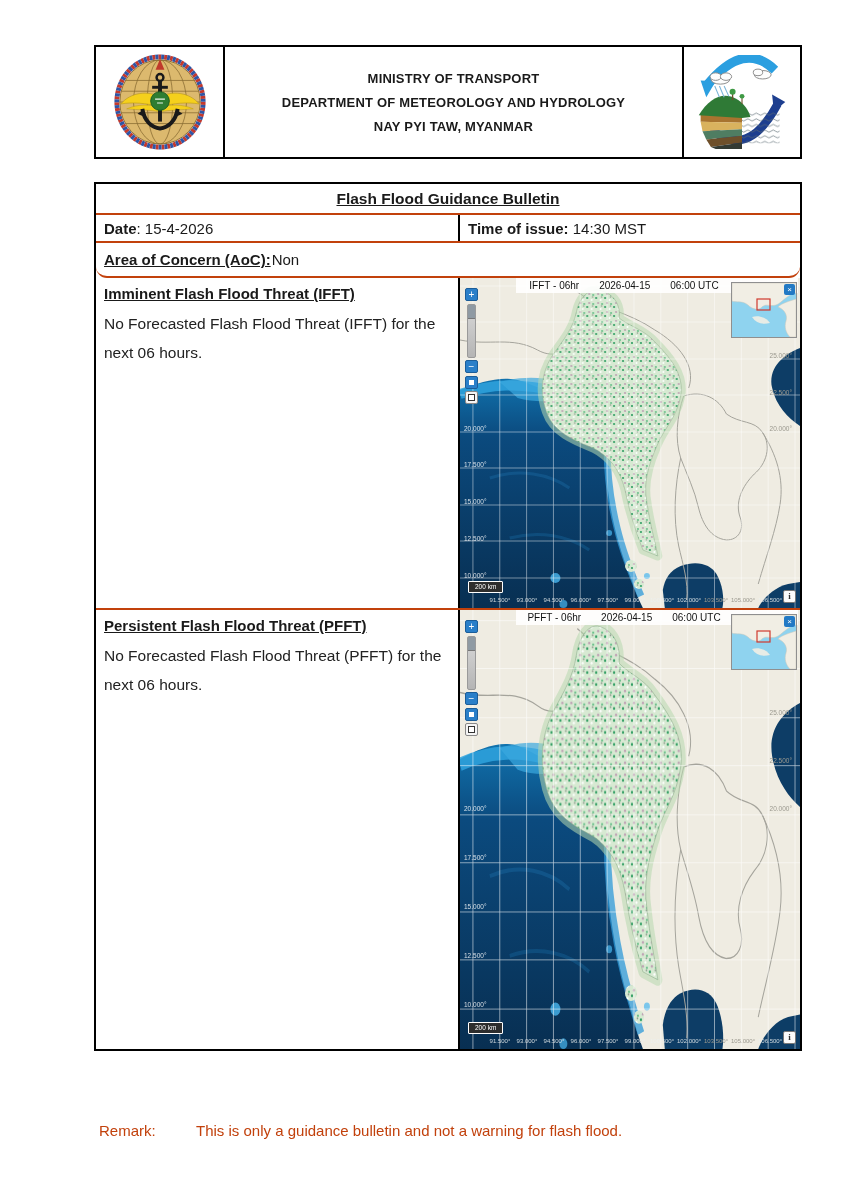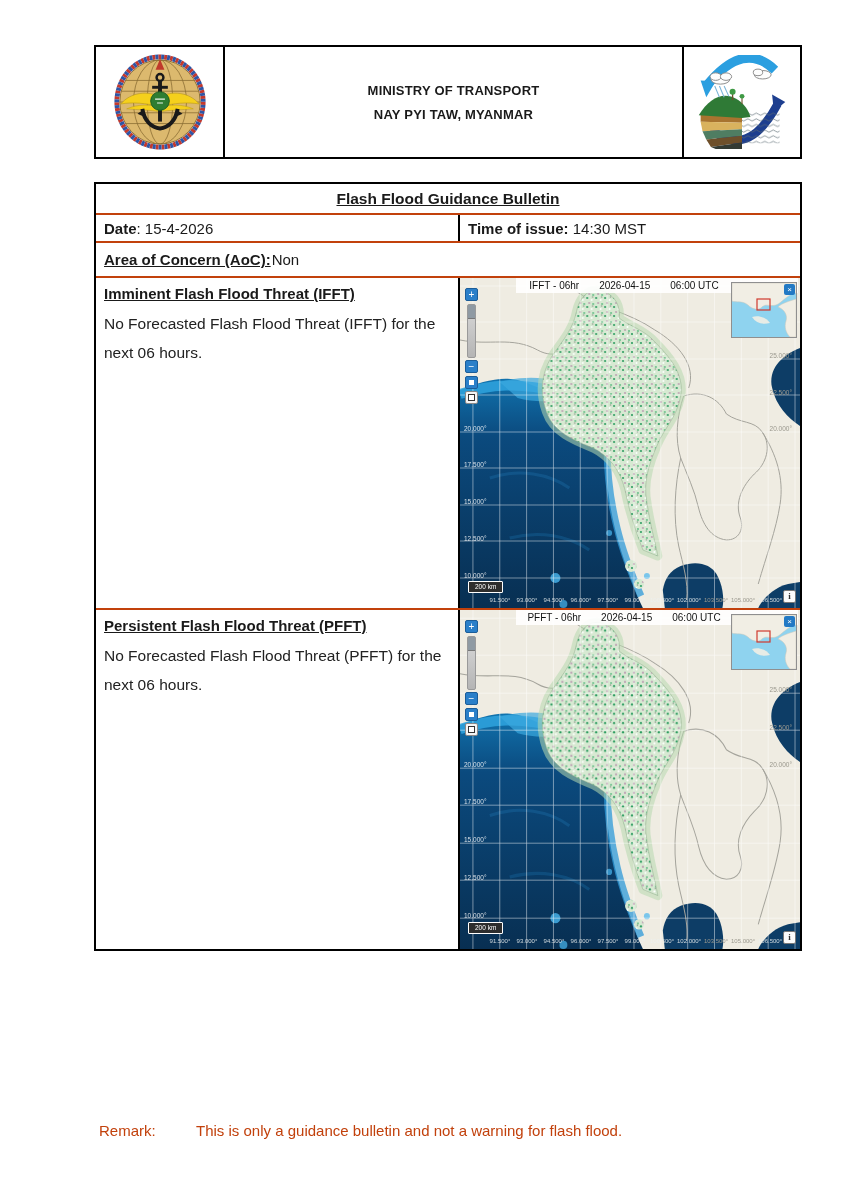--- a/index.html
+++ b/index.html
@@ -21,25 +21,25 @@
   .main-table{position:absolute;left:94px;top:182px;width:708px;border:2px solid #000;background:#fff;}
   .row{border-bottom:2px solid #c2410c;}
   .row:last-child{border-bottom:none;}
   .title-row{height:31px;display:flex;align-items:center;justify-content:center;}
   .title-row span{font-weight:bold;font-size:15.5px;text-decoration:underline;}
   .dt-row{height:28px;display:flex;}
   .dt-cell{width:364px;border-right:2px solid #000;display:flex;align-items:center;padding-left:8px;font-size:15px;}
   .dt-cell.right{flex:1;border-right:none;}
   .lbl-b{font-weight:bold;}
   .lbl-bu{font-weight:bold;text-decoration:underline;}
-  .aoc-row{height:35px;display:flex;align-items:center;padding-left:8px;font-size:15px;}
+  .aoc-row{height:35px;display:flex;align-items:center;padding-left:8px;font-size:15px;border-radius:11px;}
   .aoc-val{margin-left:1px;text-align:right;}
   .sec-row{display:flex;}
   .sec-row.ifft{height:332px;}
-  .sec-row.pfft{height:339px;}
+  .sec-row.pfft{height:439px;}
   .sec-text{width:364px;border-right:2px solid #000;padding:7px 8px;}
   .sec-heading{font-weight:bold;font-size:15px;text-decoration:underline;margin-bottom:7px;}
   .sec-body{font-size:15.5px;line-height:29px;color:#222;}
   .map-cell{flex:1;position:relative;overflow:hidden;background:#efece2;}
 
   
   .map{position:absolute;inset:0;padding-left:48px;}
   .basemap{position:absolute;inset:0;width:100%;height:100%;display:block;}
   .map-title{position:absolute;top:0;left:56px;right:2px;height:15px;background:rgba(255,255,255,.9);
     display:flex;align-items:center;justify-content:center;gap:20px;padding-right:66px;
@@ -106,20 +106,21 @@
       <line x1="42" y1="35" x2="58" y2="35" stroke="#1a1a1a" stroke-width="3"></line>
       <path d="M32,57 C34,70 42,76 50,77 C58,76 66,70 68,57" fill="none" stroke="#1a1a1a" stroke-width="4"></path>
       <path d="M33,58 l-6,4 l9,4 z" fill="#1a1a1a"></path>
       <path d="M67,58 l6,4 l-9,4 z" fill="#1a1a1a"></path>
       <circle cx="50" cy="49" r="9.5" fill="#2e7d32" stroke="#1b5e20"></circle>
       <path d="M45,47 h10 M47,51 h6" stroke="#eaf5ea" stroke-width="1.2" fill="none"></path>
     </svg>
   </div>
   <div class="hdr-center">
     <div>MINISTRY OF TRANSPORT</div>
+    <div>DEPARTMENT OF METEOROLOGY AND HYDROLOGY</div>
     <div>NAY PYI TAW, MYANMAR</div>
   </div>
   <div class="hdr-logo-cell right">
     <svg viewBox="0 0 100 100" width="104" height="94">
       <defs>
         <pattern id="waves" width="9" height="6" patternUnits="userSpaceOnUse">
           <path d="M0,3 q2.2,-2.4 4.5,0 t4.5,0" stroke="#5a6a72" stroke-width=".7" fill="none"></path>
         </pattern>
       </defs>
       <path d="M85,16 Q52,-16 13,32" stroke="#2b9fe0" stroke-width="10" fill="none" stroke-linecap="butt"></path>

